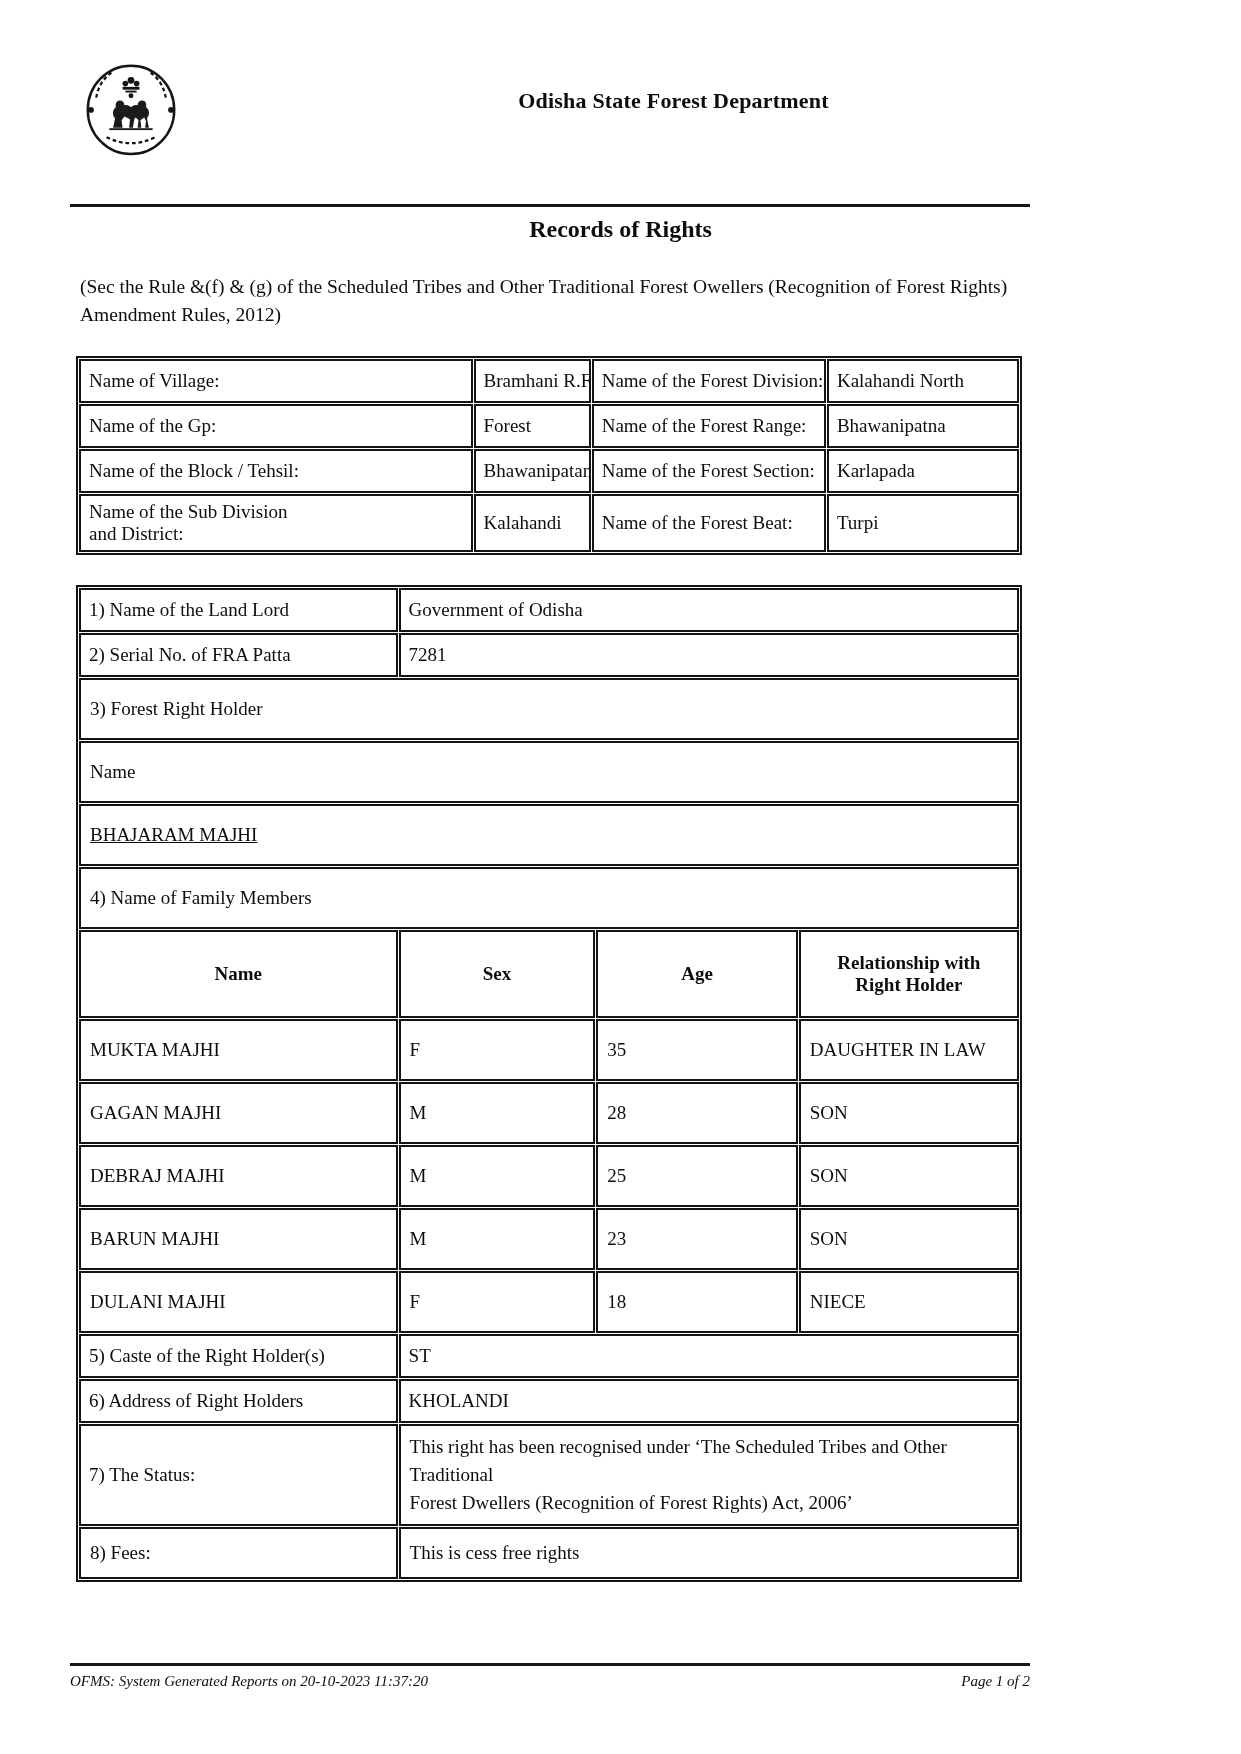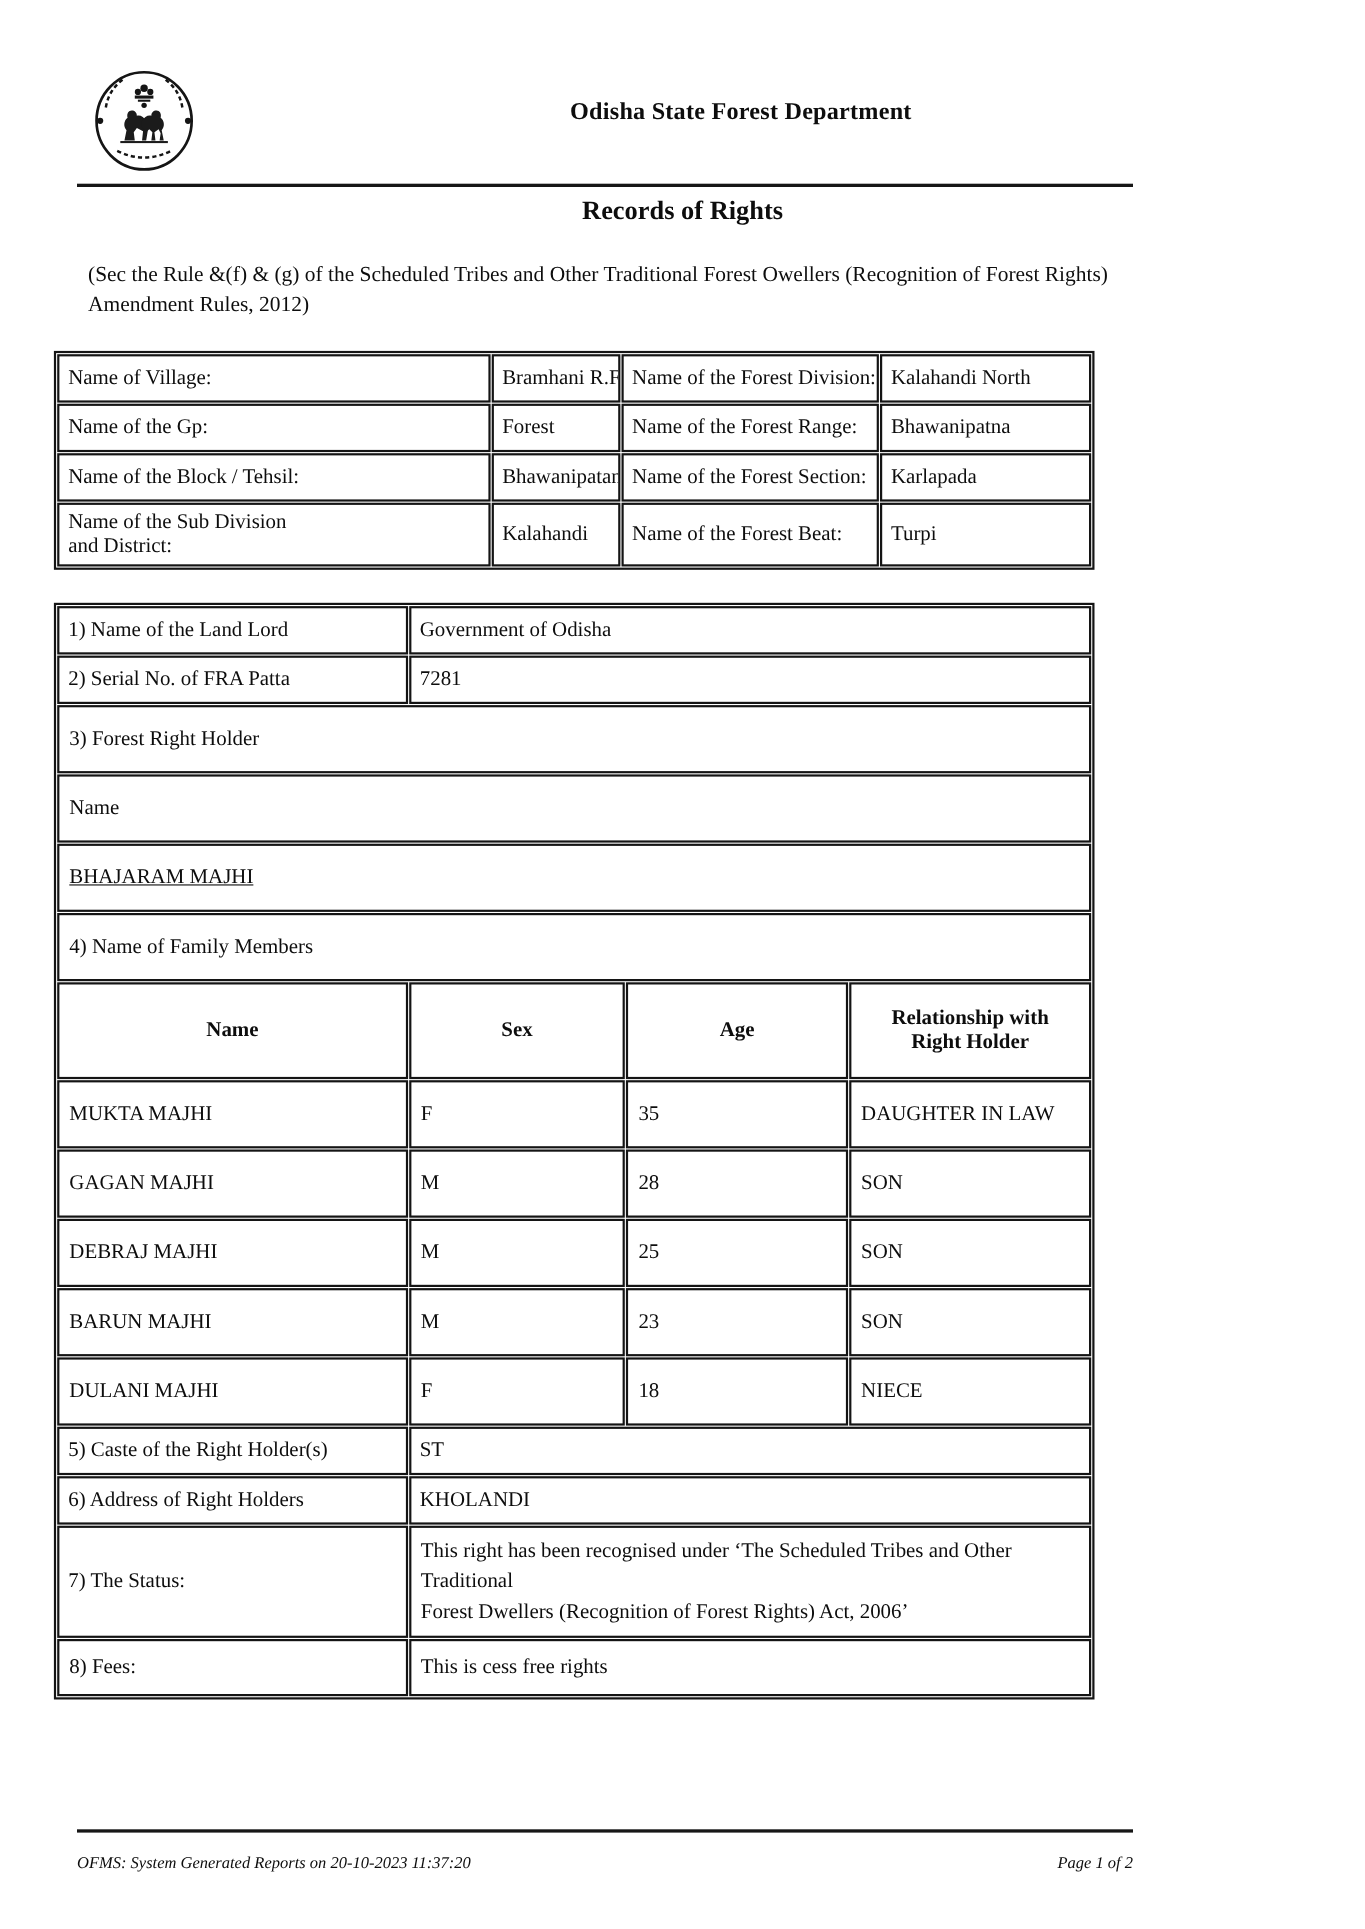--- a/index.html
+++ b/index.html
@@ -7,21 +7,21 @@
   .page {
     position: relative;
     width: 1241px;
     height: 1754px;
     background: #ffffff;
     font-family: "Liberation Serif", "DejaVu Serif", serif;
     color: #0d0d0d;
     overflow: hidden;
   }
   
-  .header { position: relative; height: 167px; }
+  .header { position: relative; height: 204px; }
   .emblem { position: absolute; left: 84px; top: 58px; width: 94px; height: 100px; }
   .dept-title {
     position: absolute; top: 88px; left: 0; width: 100%;
     text-align: center; transform: translateX(53px);
     font-size: 22px; font-weight: bold; letter-spacing: 0.2px;
   }
   .head-rule, .foot-rule {
     border: none; border-top: 3px solid #161616;
     margin-left: 70px; margin-right: 211px;
   }
@@ -32,21 +32,21 @@
   .subtitle {
     margin: 30px 211px 0 80px;
     font-size: 19.5px; line-height: 28px;
   }
   
   table.grid {
     border-collapse: separate; border-spacing: 1px;
     border: 2px solid #141414;
     table-layout: fixed;
     width: 946px;
-    margin-left: 49px;
+    margin-left: 76px;
   }
   table.grid td {
     border: 2px solid #141414;
     background: #ffffff;
     vertical-align: middle;
     font-size: 19px;
     line-height: 22px;
     padding: 9px 8px;
     overflow: hidden;
   }
@@ -60,21 +60,21 @@
     font-weight: bold; text-align: center;
     white-space: pre-line; padding: 20px 6px;
   }
   .tbl2 tr.fam-row td { padding: 18px 9px; }
   .tbl2 td.status-cell { white-space: pre-line; line-height: 28px; padding: 7px 9px; }
   .tbl2 td.fees-cell { padding: 13px 9px; }
   
   .footer { position: absolute; left: 70px; right: 211px; top: 1663px; }
   .footer-row {
     display: flex; justify-content: space-between;
-    padding-top: 20px;
+    padding-top: 7px;
     font-style: italic; font-size: 15px;
   }
 </style>
 </head>
 <body>
 
 <div class="page">
 
   <div class="header">
     <div class="emblem">

